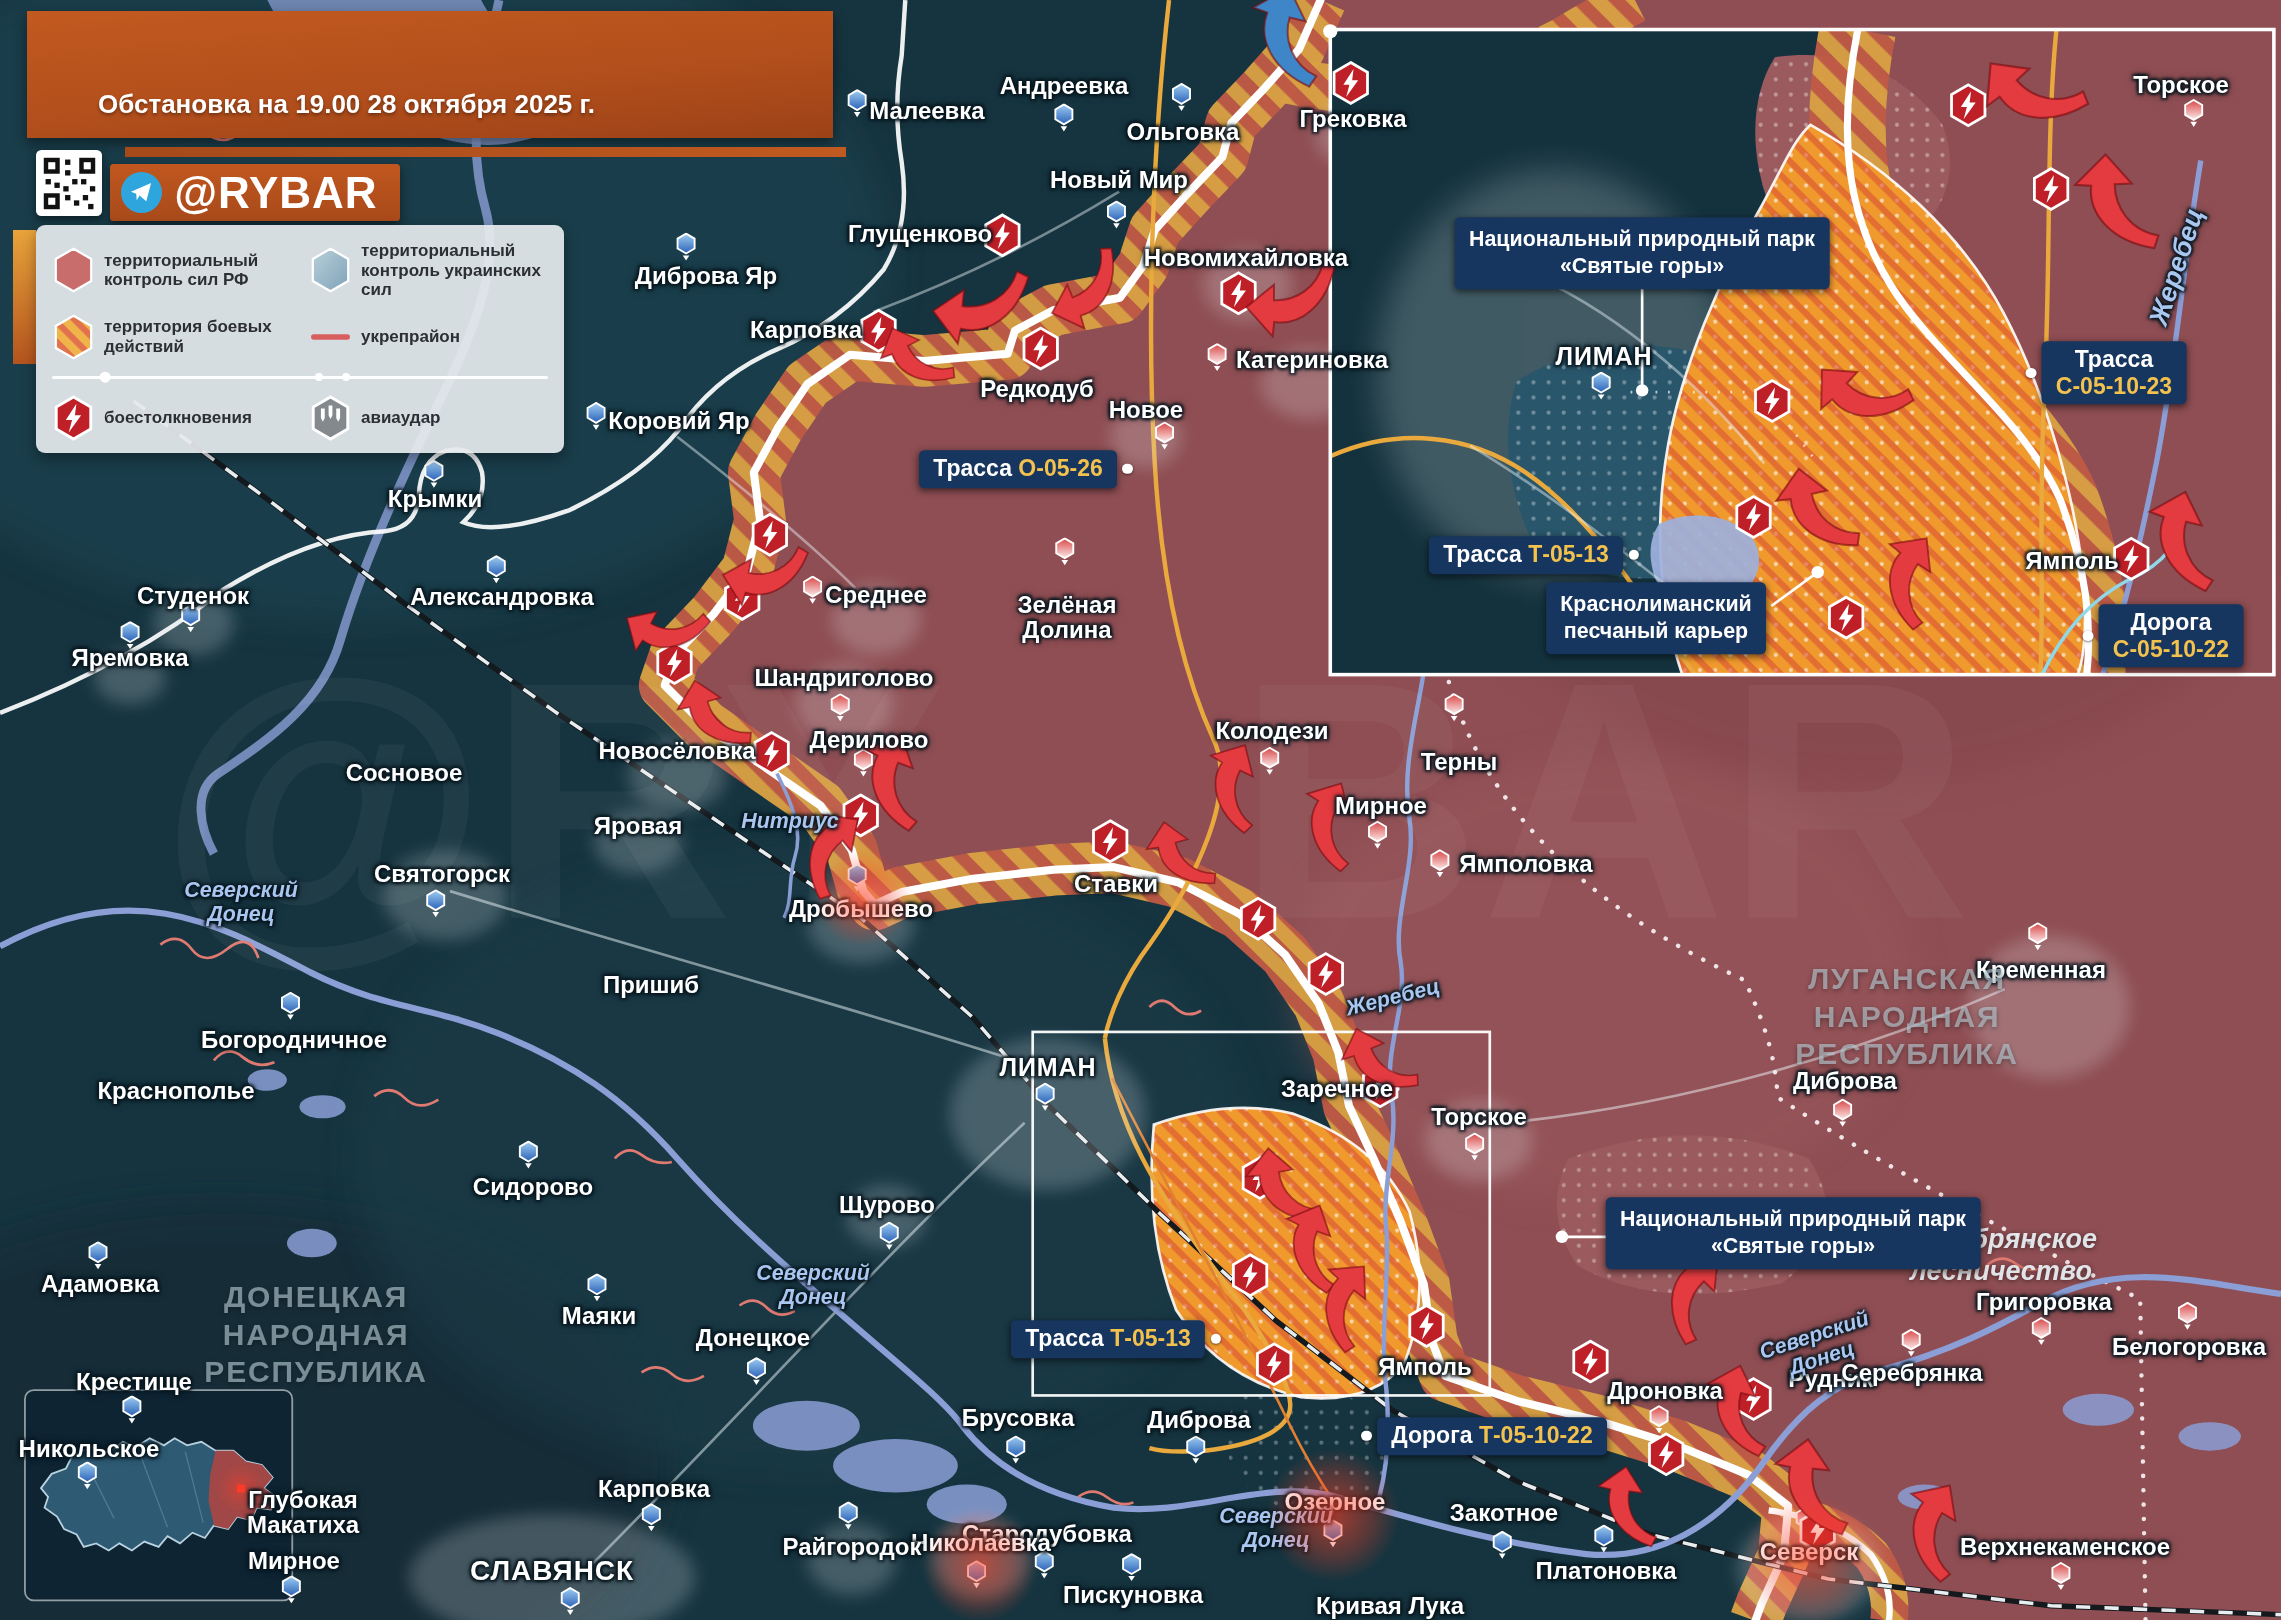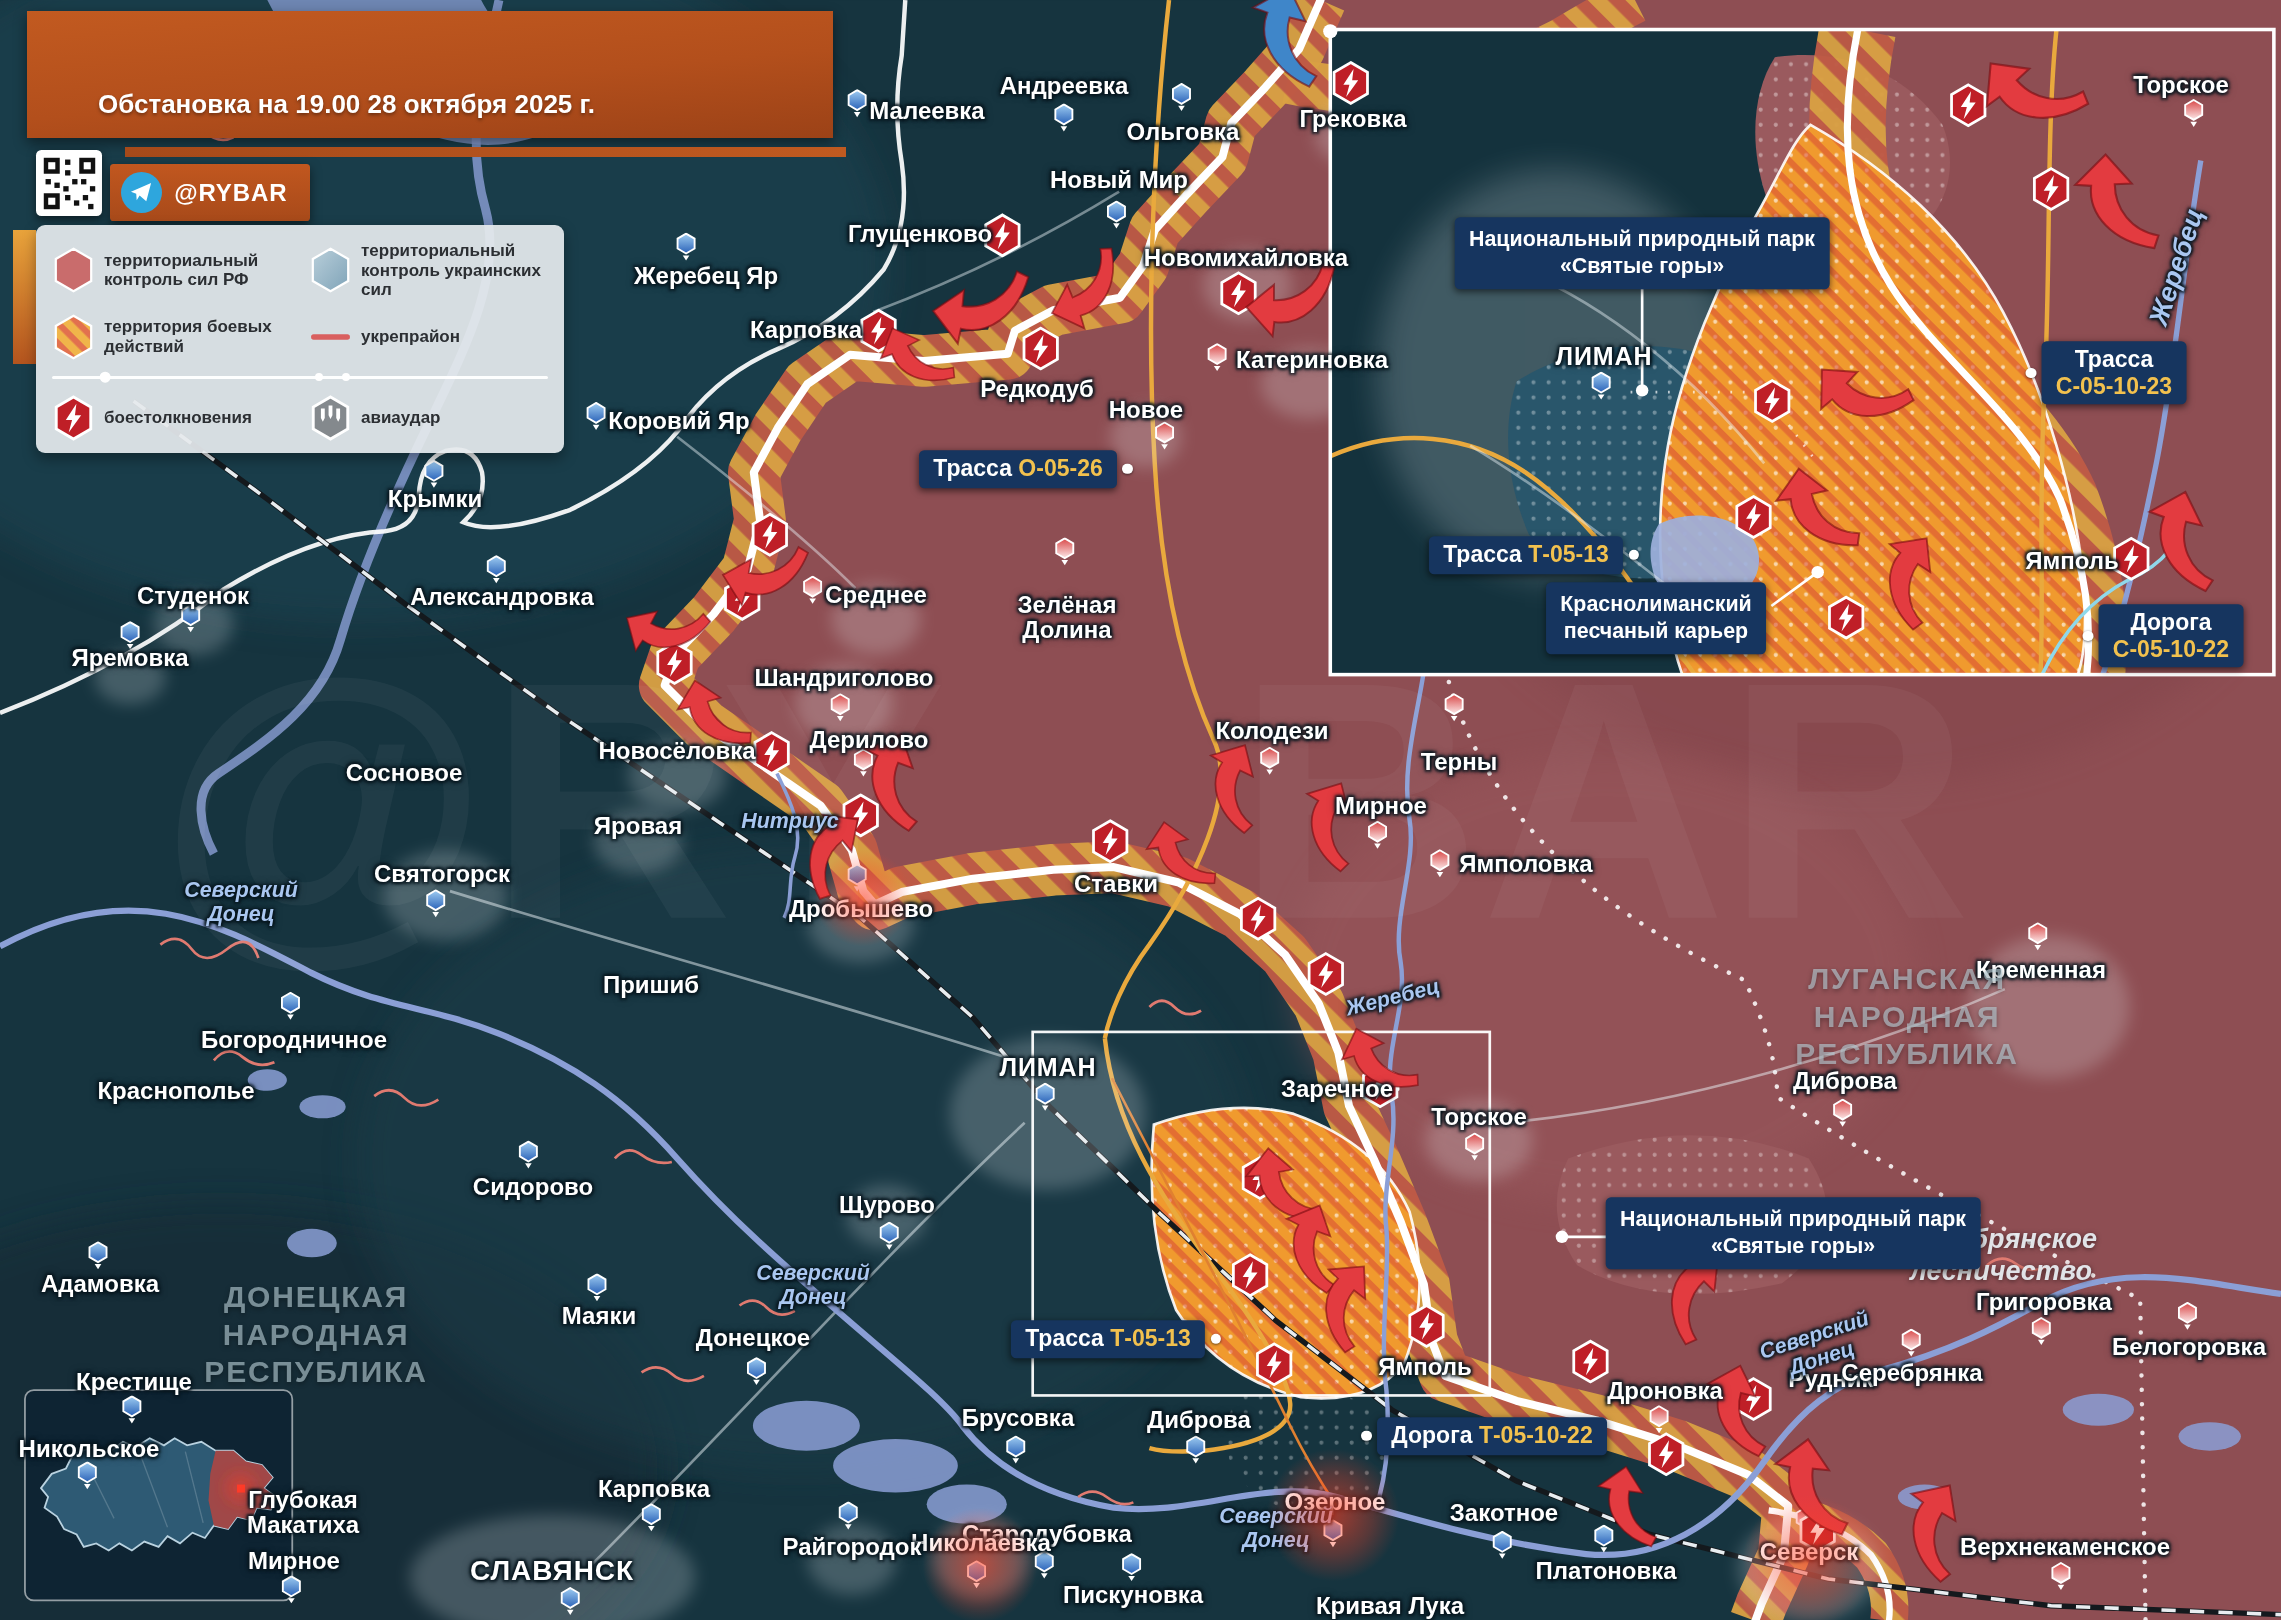--- a/index.html
+++ b/index.html
@@ -49,21 +49,21 @@
       background:linear-gradient(90deg,#a64a1a,#c05a20);}
   #title{position:absolute;left:70px;top:16px;font-weight:800;font-size:44px;letter-spacing:0.9px;color:#fff;
       text-shadow:0 2.7px 5.3px rgba(0,0,0,.4);}
   #subtitle{position:absolute;left:71px;top:78px;font-weight:700;font-size:26px;color:#fff;
       text-shadow:0 1.8px 3.6px rgba(0,0,0,.4);}
   #badge{position:absolute;left:110px;top:164px;height:57px;display:flex;align-items:center;gap:12.5px;
       background:linear-gradient(180deg,#c1571f,#a84a1a);padding:0 23px 0 10.7px;border-radius:3.6px;
       box-shadow:0 4.5px 10.7px rgba(0,0,0,.5);}
   #badge .tg{width:41px;height:41px;border-radius:50%;background:#2ea6dd;display:flex;
       align-items:center;justify-content:center;}
-  #badge .nm{font-weight:800;font-size:24px;color:#fff;letter-spacing:0.9px;}
+  #badge .nm{font-weight:800;font-size:44px;color:#fff;letter-spacing:0.9px;}
   #qr{position:absolute;left:36px;top:150px;width:66px;height:66px;background:#fff;border-radius:5.3px;
       box-shadow:0 3.6px 9px rgba(0,0,0,.5);display:flex;align-items:center;justify-content:center;}
 
   
   #legendbar{position:absolute;left:12.5px;top:230px;width:23px;height:134px;
       background:linear-gradient(180deg,#e8a33b,#b4541e);}
   #legend{position:absolute;left:36px;top:225px;width:528px;background:rgba(229,233,237,.93);
       border-radius:9px;box-shadow:0 5.3px 14.3px rgba(0,0,0,.35);padding:16px 16px 12.5px 16px;box-sizing:border-box;}
   #legend .grid{display:grid;grid-template-columns:52px 205px 52px 1fr;grid-row-gap:14.3px;align-items:center;}
   #legend .txt{font-weight:700;font-size:17px;line-height:1.15;color:#2c2f33;}
@@ -495,21 +495,21 @@
 </svg>
 
 <div id="labels">
       <div class="lbl town outl" style="left: 927px; top: 111px;">Малеевка</div>
       <div class="lbl town outl" style="left: 1064px; top: 86px;">Андреевка</div>
       <div class="lbl town outl" style="left: 1183px; top: 132px;">Ольговка</div>
       <div class="lbl town outl" style="left: 1119px; top: 180px;">Новый Мир</div>
       <div class="lbl town outl" style="left: 1353px; top: 119px;">Грековка</div>
       <div class="lbl town outl" style="left: 920px; top: 234px;">Глущенково</div>
       <div class="lbl town outl" style="left: 1246px; top: 258px;">Новомихайловка</div>
-      <div class="lbl town outl" style="left: 706px; top: 276px;">Жеребец Яр</div>
+      <div class="lbl town outl" style="left: 706px; top: 276px;">Диброва Яр</div>
       <div class="lbl town outl" style="left: 806px; top: 330px;">Карповка</div>
       <div class="lbl town outl" style="left: 1037px; top: 389px;">Редкодуб</div>
       <div class="lbl town outl" style="left: 1312px; top: 360px;">Катериновка</div>
       <div class="lbl town outl" style="left: 1146px; top: 410px;">Новое</div>
       <div class="lbl town outl" style="left: 679px; top: 421px;">Коровий Яр</div>
       <div class="lbl town outl" style="left: 435px; top: 499px;">Крымки</div>
       <div class="lbl town outl" style="left: 876px; top: 595px;">Среднее</div>
       <div class="lbl town outl" style="left: 1067px; top: 617px;">Зелёная<br>Долина</div>
       <div class="lbl town outl" style="left: 502px; top: 597px;">Александровка</div>
       <div class="lbl town outl" style="left: 193px; top: 596px;">Студенок</div>

